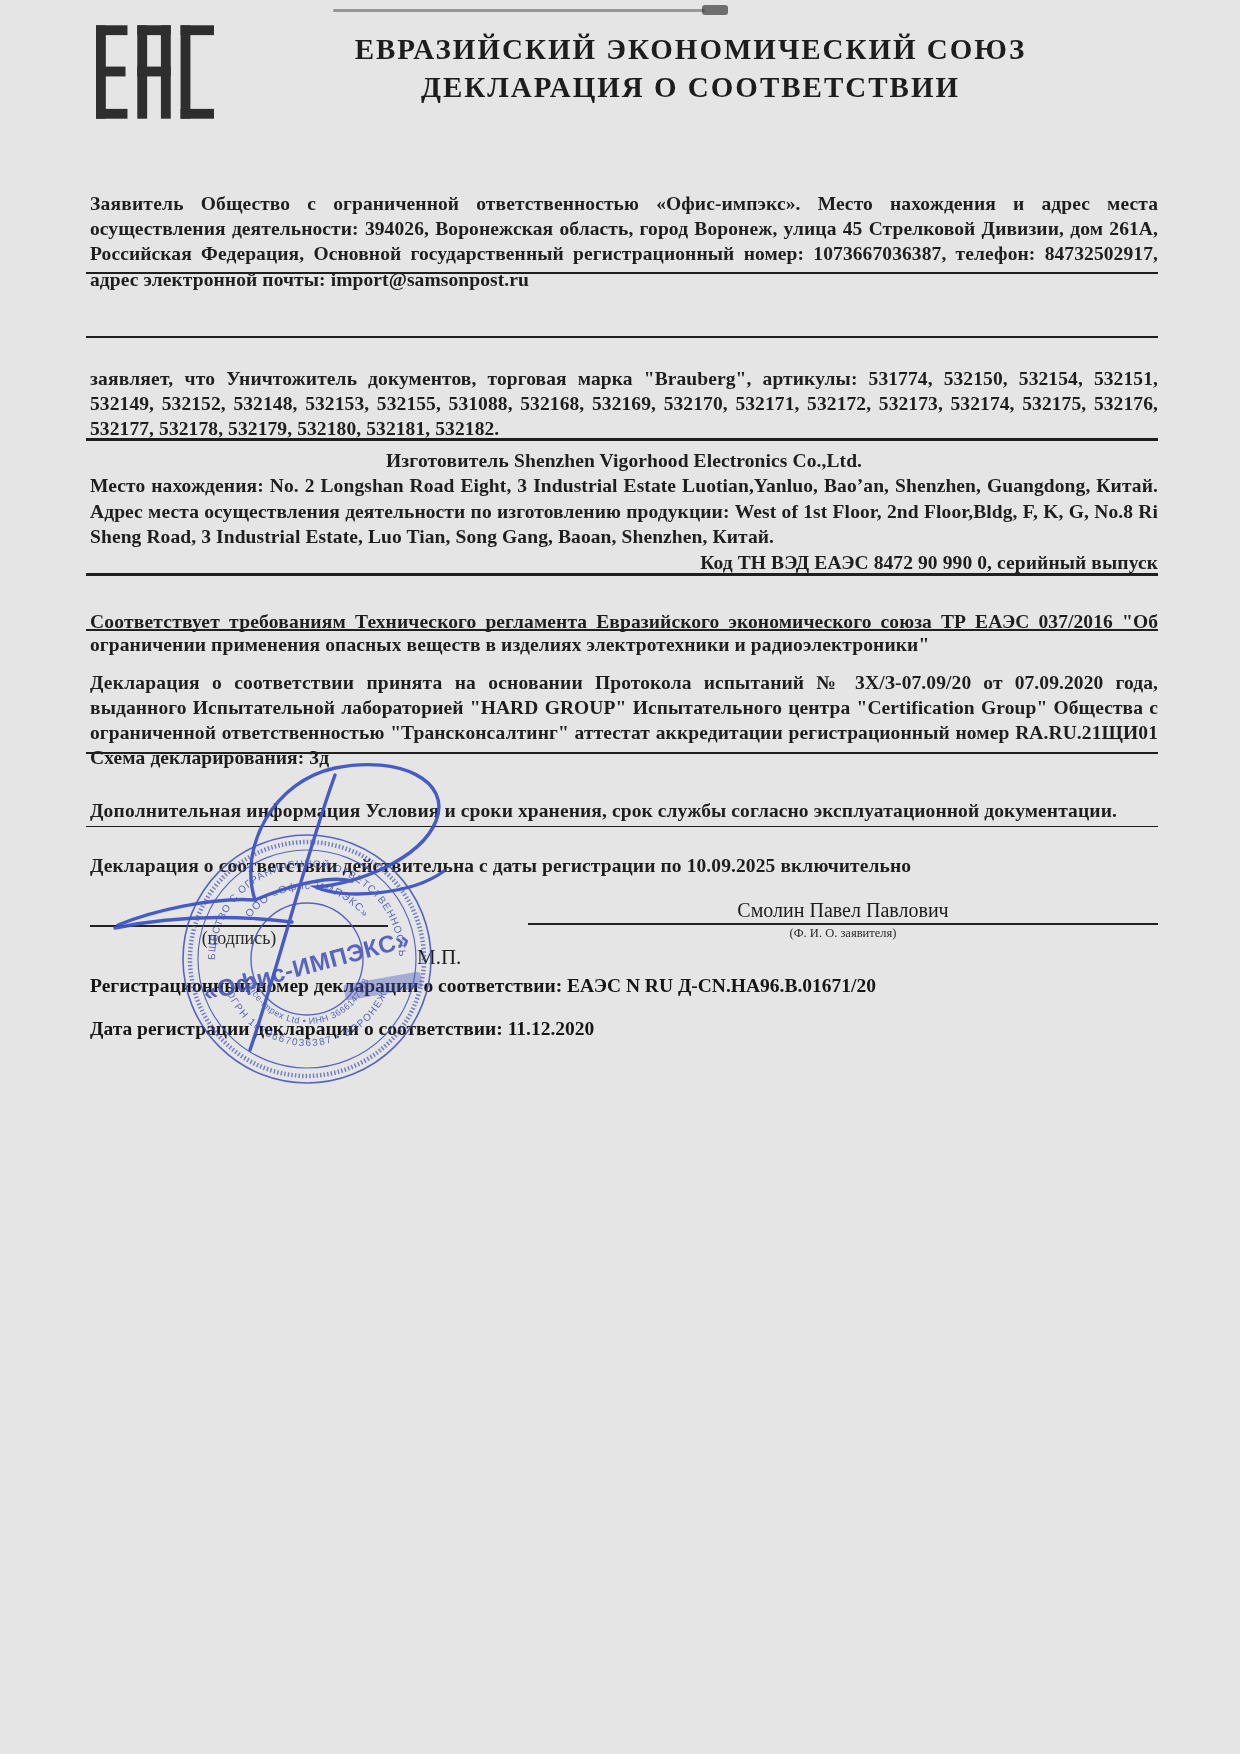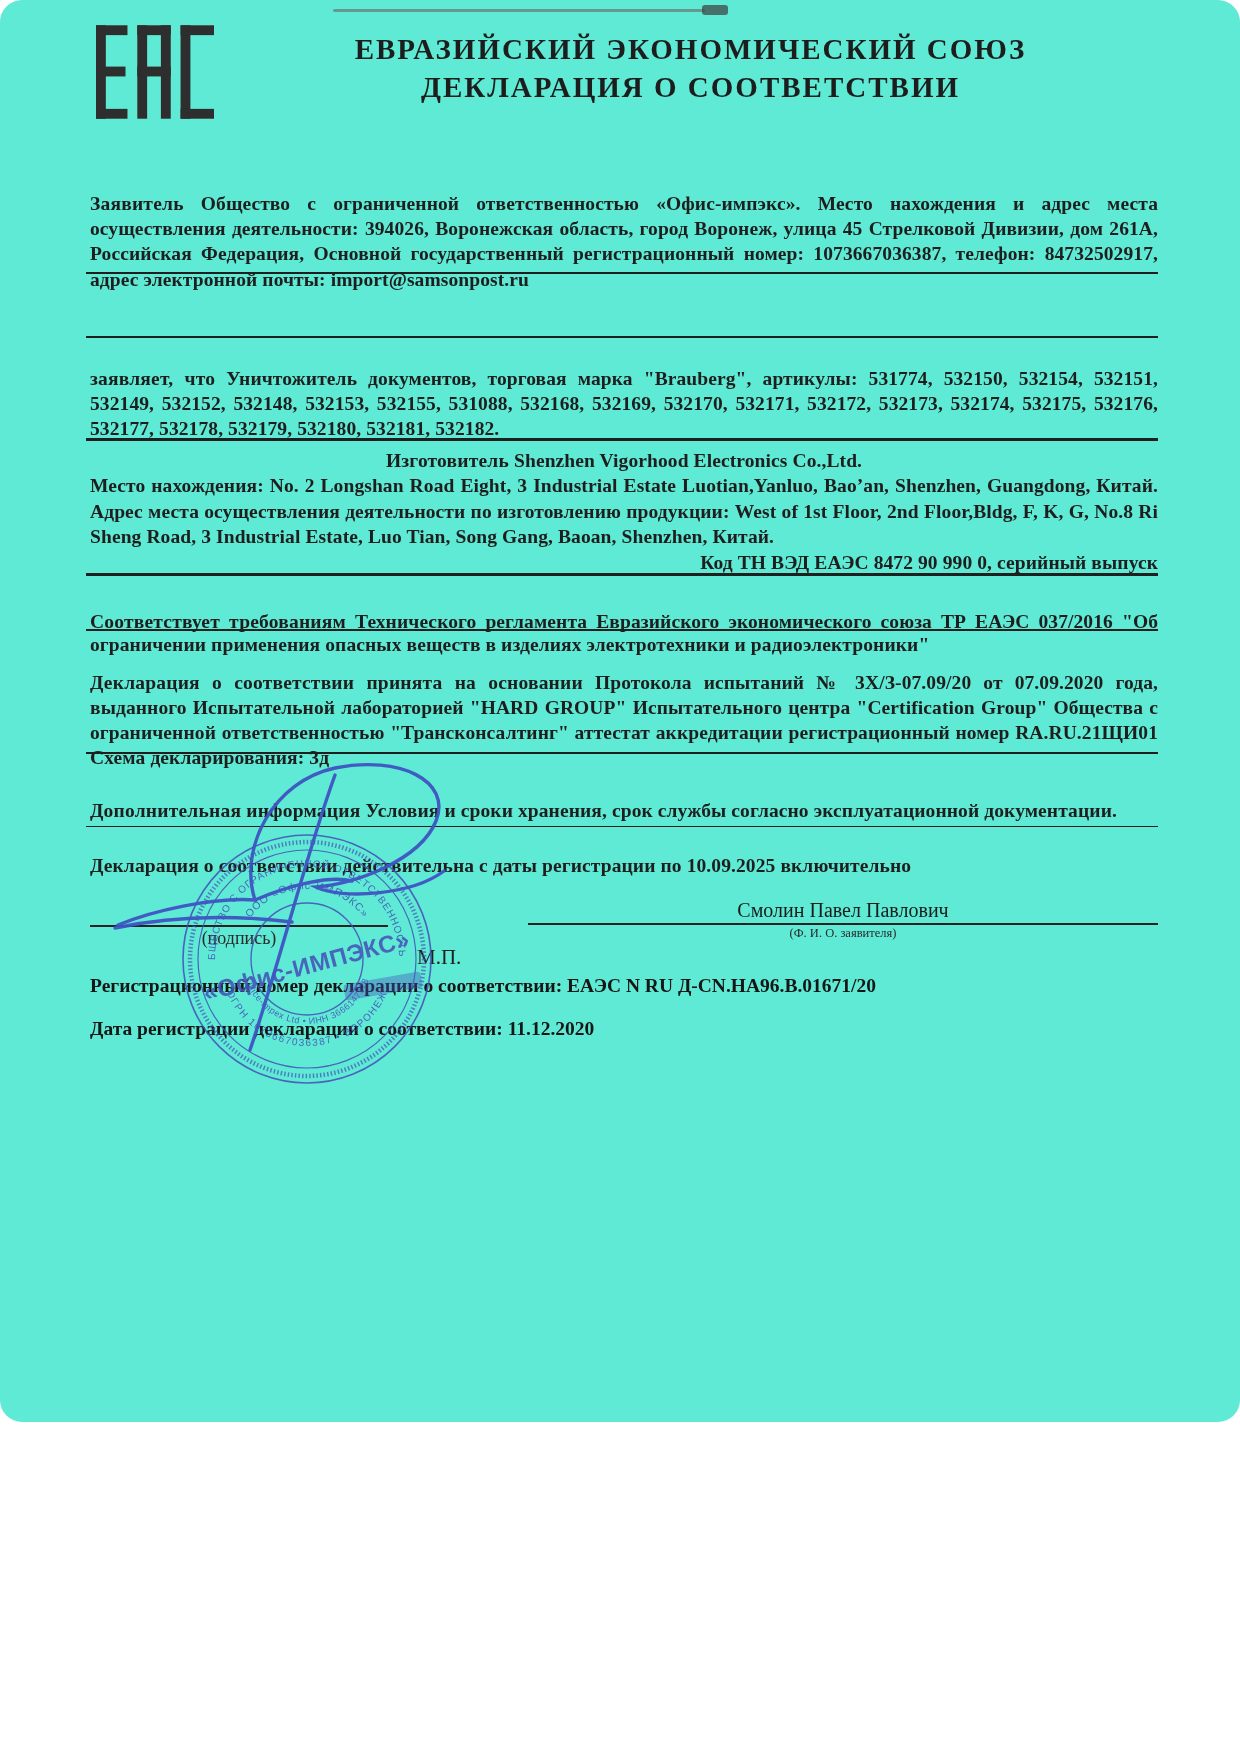--- a/index.html
+++ b/index.html
@@ -1,17 +1,17 @@
 <!DOCTYPE html>
 <html lang="ru"><head>
 <meta charset="utf-8">
 <style>
   html,body{margin:0;padding:0;background:#ffffff;}
-  .page{position:relative;width:1240px;height:1422px;background:#5eead4;overflow:hidden;
-        font-family:"Liberation Serif","DejaVu Serif",serif;color:#1b1b1b;border-radius:22px;}
+  .page{position:relative;width:1240px;height:1754px;background:#e5e5e5;overflow:hidden;
+        font-family:"Liberation Serif","DejaVu Serif",serif;color:#1b1b1b;}
   
   .eac-logo{position:absolute;left:96px;top:24px;width:118px;height:96px;}
   .title{position:absolute;left:218px;top:30px;width:945px;text-align:center;
          font-weight:bold;font-size:29px;line-height:38px;letter-spacing:2px;color:#1d1d1d;}
   
   .para{position:absolute;left:90px;width:1068px;font-size:19.5px;line-height:25.4px;
         text-align:justify;color:#1e1e1e;letter-spacing:0.1px;font-weight:bold;}
   .para b{letter-spacing:0.2px;}
   .rule{position:absolute;left:86px;width:1072px;height:0;border-top:2px solid #1f1f1f;}
   .rule.thick{border-top-width:3px;}

